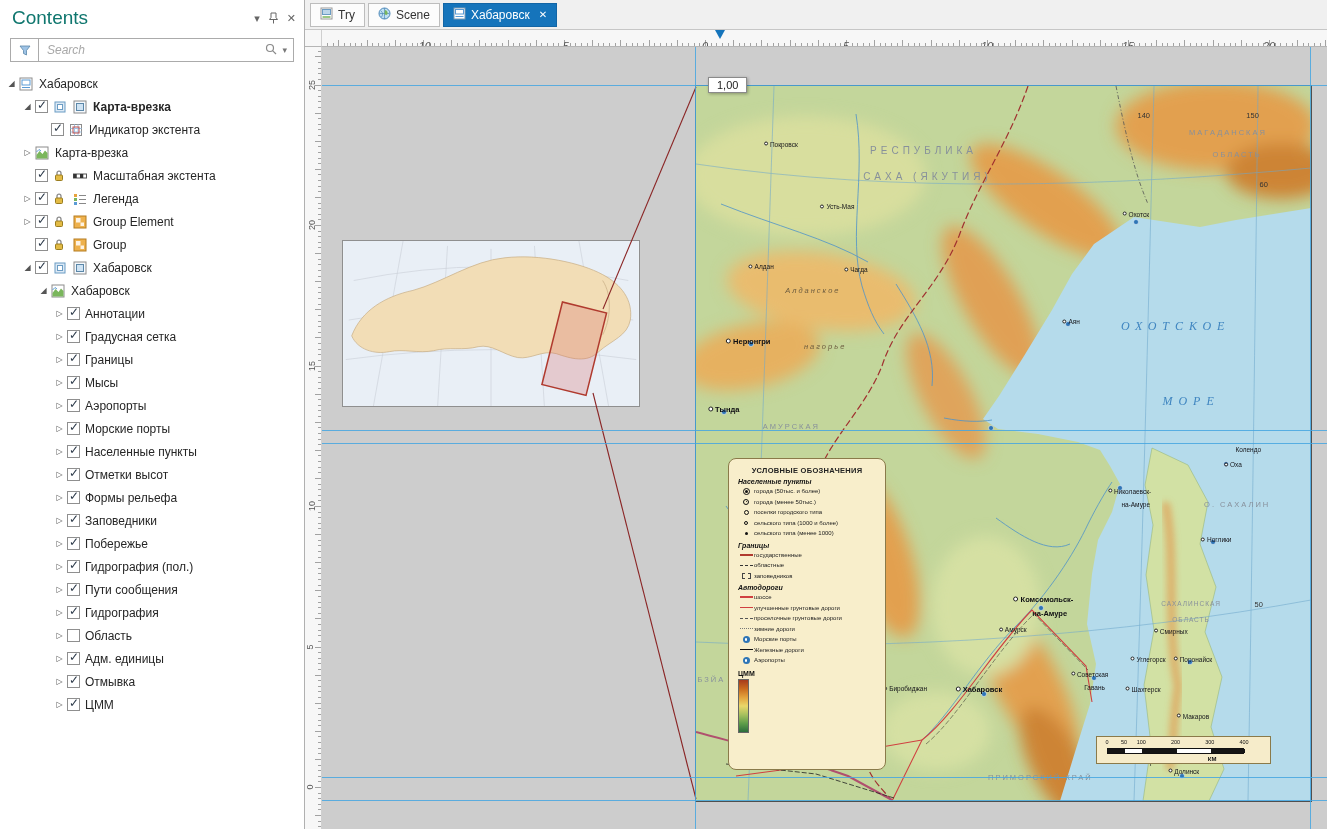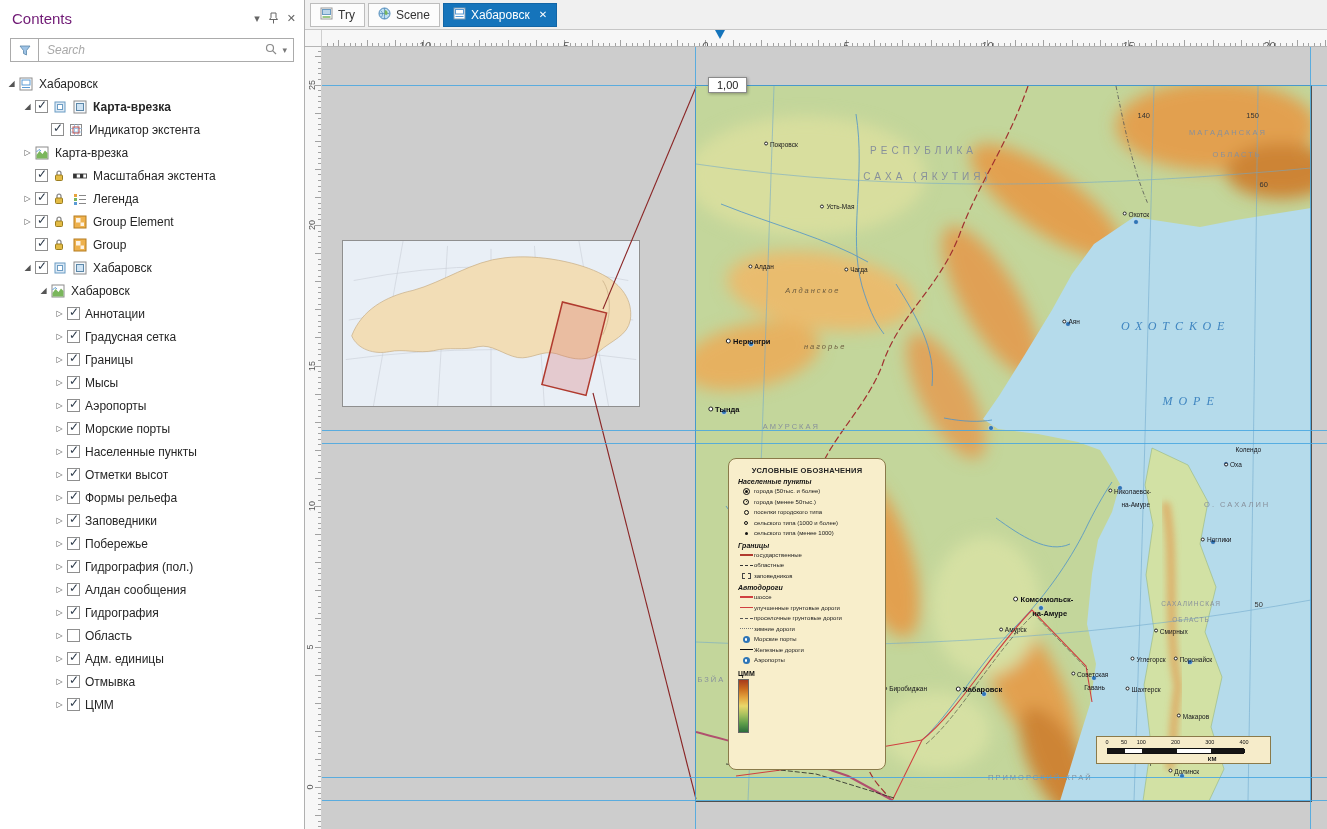--- a/index.html
+++ b/index.html
@@ -2,21 +2,21 @@
 <html><head>
 <meta charset="utf-8">
 <style>
   html,body{margin:0;padding:0;width:1327px;height:829px;overflow:hidden;background:#fff;
     font-family:"Liberation Sans",sans-serif;-webkit-font-smoothing:antialiased;}
   .app{display:flex;width:1327px;height:829px;}
 
   
   .panel{width:305px;flex:none;background:#fff;border-right:1px solid #b0b0b0;display:flex;flex-direction:column;box-sizing:border-box;}
   .panel-header{height:36px;display:flex;align-items:center;padding:0 8px 0 12px;flex:none;}
-  .panel-title{font-size:15px;color:#701a75;flex:1;}
+  .panel-title{font-size:19px;color:#0f766e;flex:1;}
   .ph-ic{color:#666;font-size:11px;margin-left:9px;cursor:pointer;display:inline-flex;align-items:center;}
   .searchrow{display:flex;margin:2px 10px 8px 10px;height:24px;flex:none;}
   .funnelbtn{width:28px;border:1px solid #ababab;background:#fff;display:flex;align-items:center;justify-content:center;border-right:none;box-sizing:border-box;}
   .searchbox{flex:1;border:1px solid #ababab;display:flex;align-items:center;padding:0 6px;gap:5px;box-sizing:border-box;}
   .searchbox input{flex:1;border:none;outline:none;font-size:12px;color:#333;font-family:inherit;min-width:0;}
   .searchbox input::placeholder{color:#a8a8a8;font-style:italic;}
   .sb-caret{font-size:9px;color:#777;}
   .tree{flex:1;overflow:hidden;padding-top:2px;}
   .trow{display:flex;align-items:center;height:23px;font-size:12px;color:#262626;cursor:default;}
   .expander{width:15px;flex:none;font-size:8px;color:#555;text-align:center;}
@@ -352,21 +352,21 @@
           <span class="tlabel">Побережье</span>
         </div>
         <div class="trow" style="padding-left: 52px;">
           <span class="expander">▷</span>
           <span class="cb on"></span>
           <span class="tlabel">Гидрография (пол.)</span>
         </div>
         <div class="trow" style="padding-left: 52px;">
           <span class="expander">▷</span>
           <span class="cb on"></span>
-          <span class="tlabel">Алдан сообщения</span>
+          <span class="tlabel">Пути сообщения</span>
         </div>
         <div class="trow" style="padding-left: 52px;">
           <span class="expander">▷</span>
           <span class="cb on"></span>
           <span class="tlabel">Гидрография</span>
         </div>
         <div class="trow" style="padding-left: 52px;">
           <span class="expander">▷</span>
           <span class="cb"></span>
           <span class="tlabel">Область</span>

